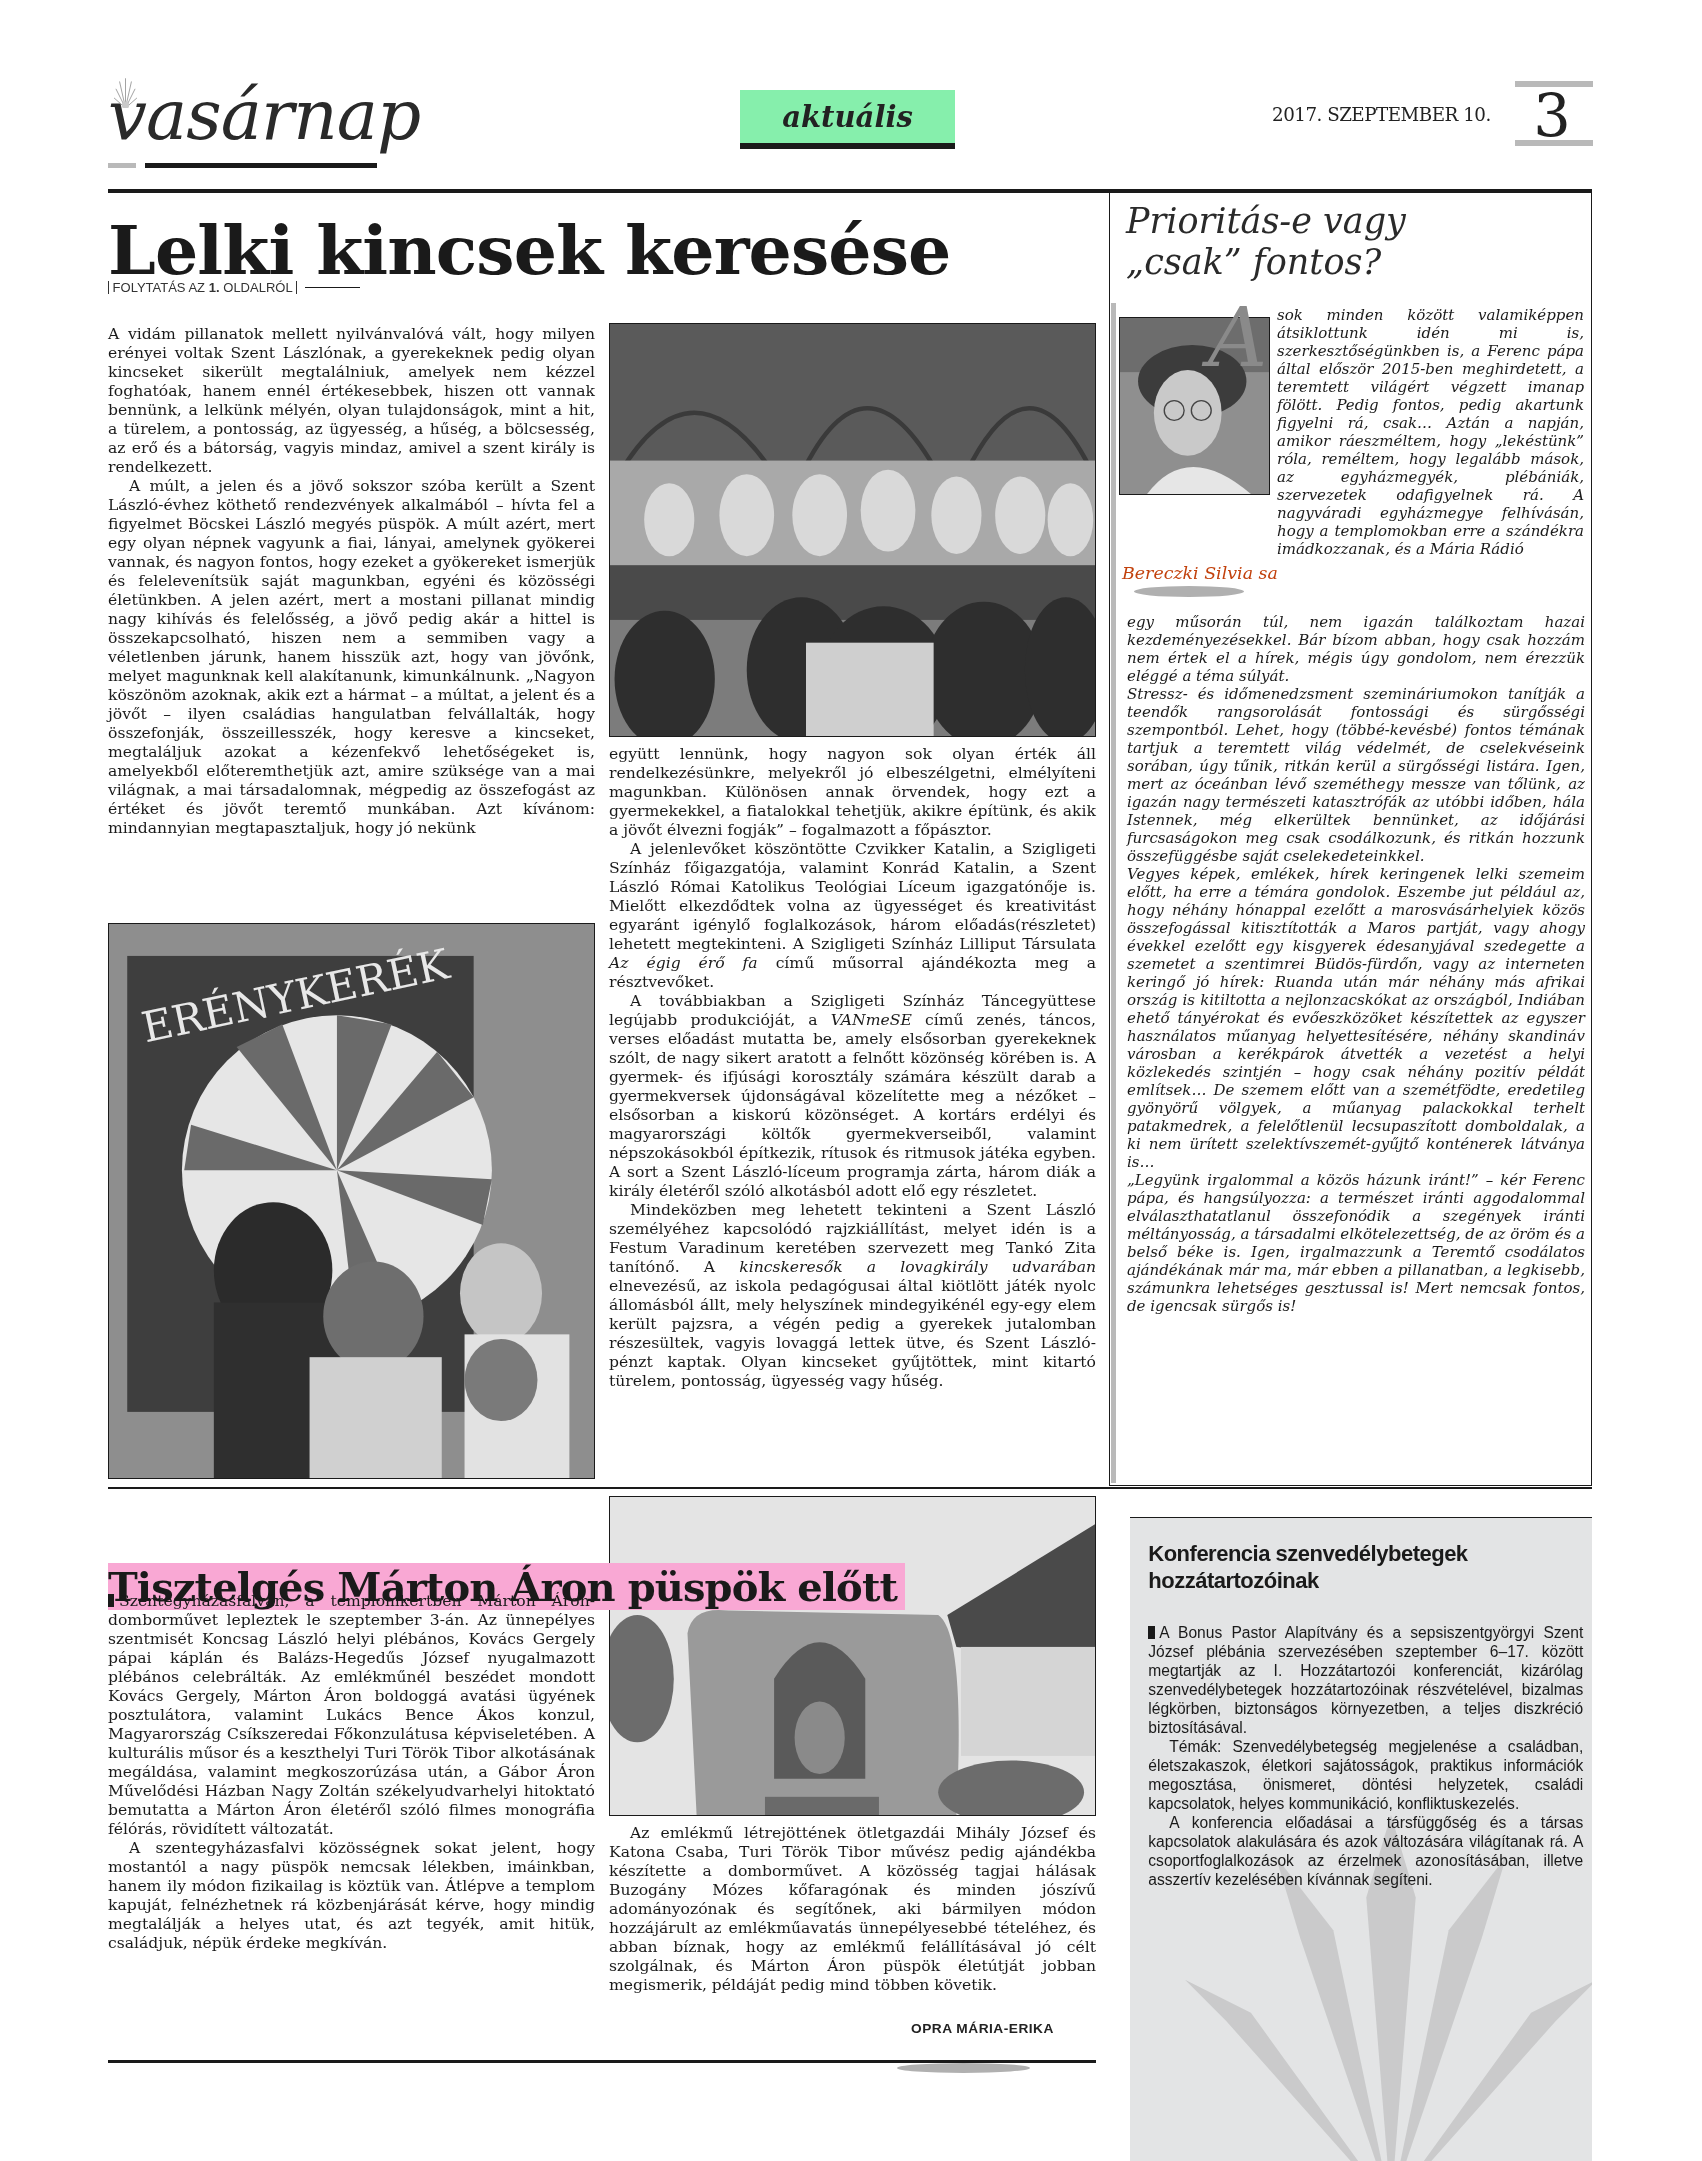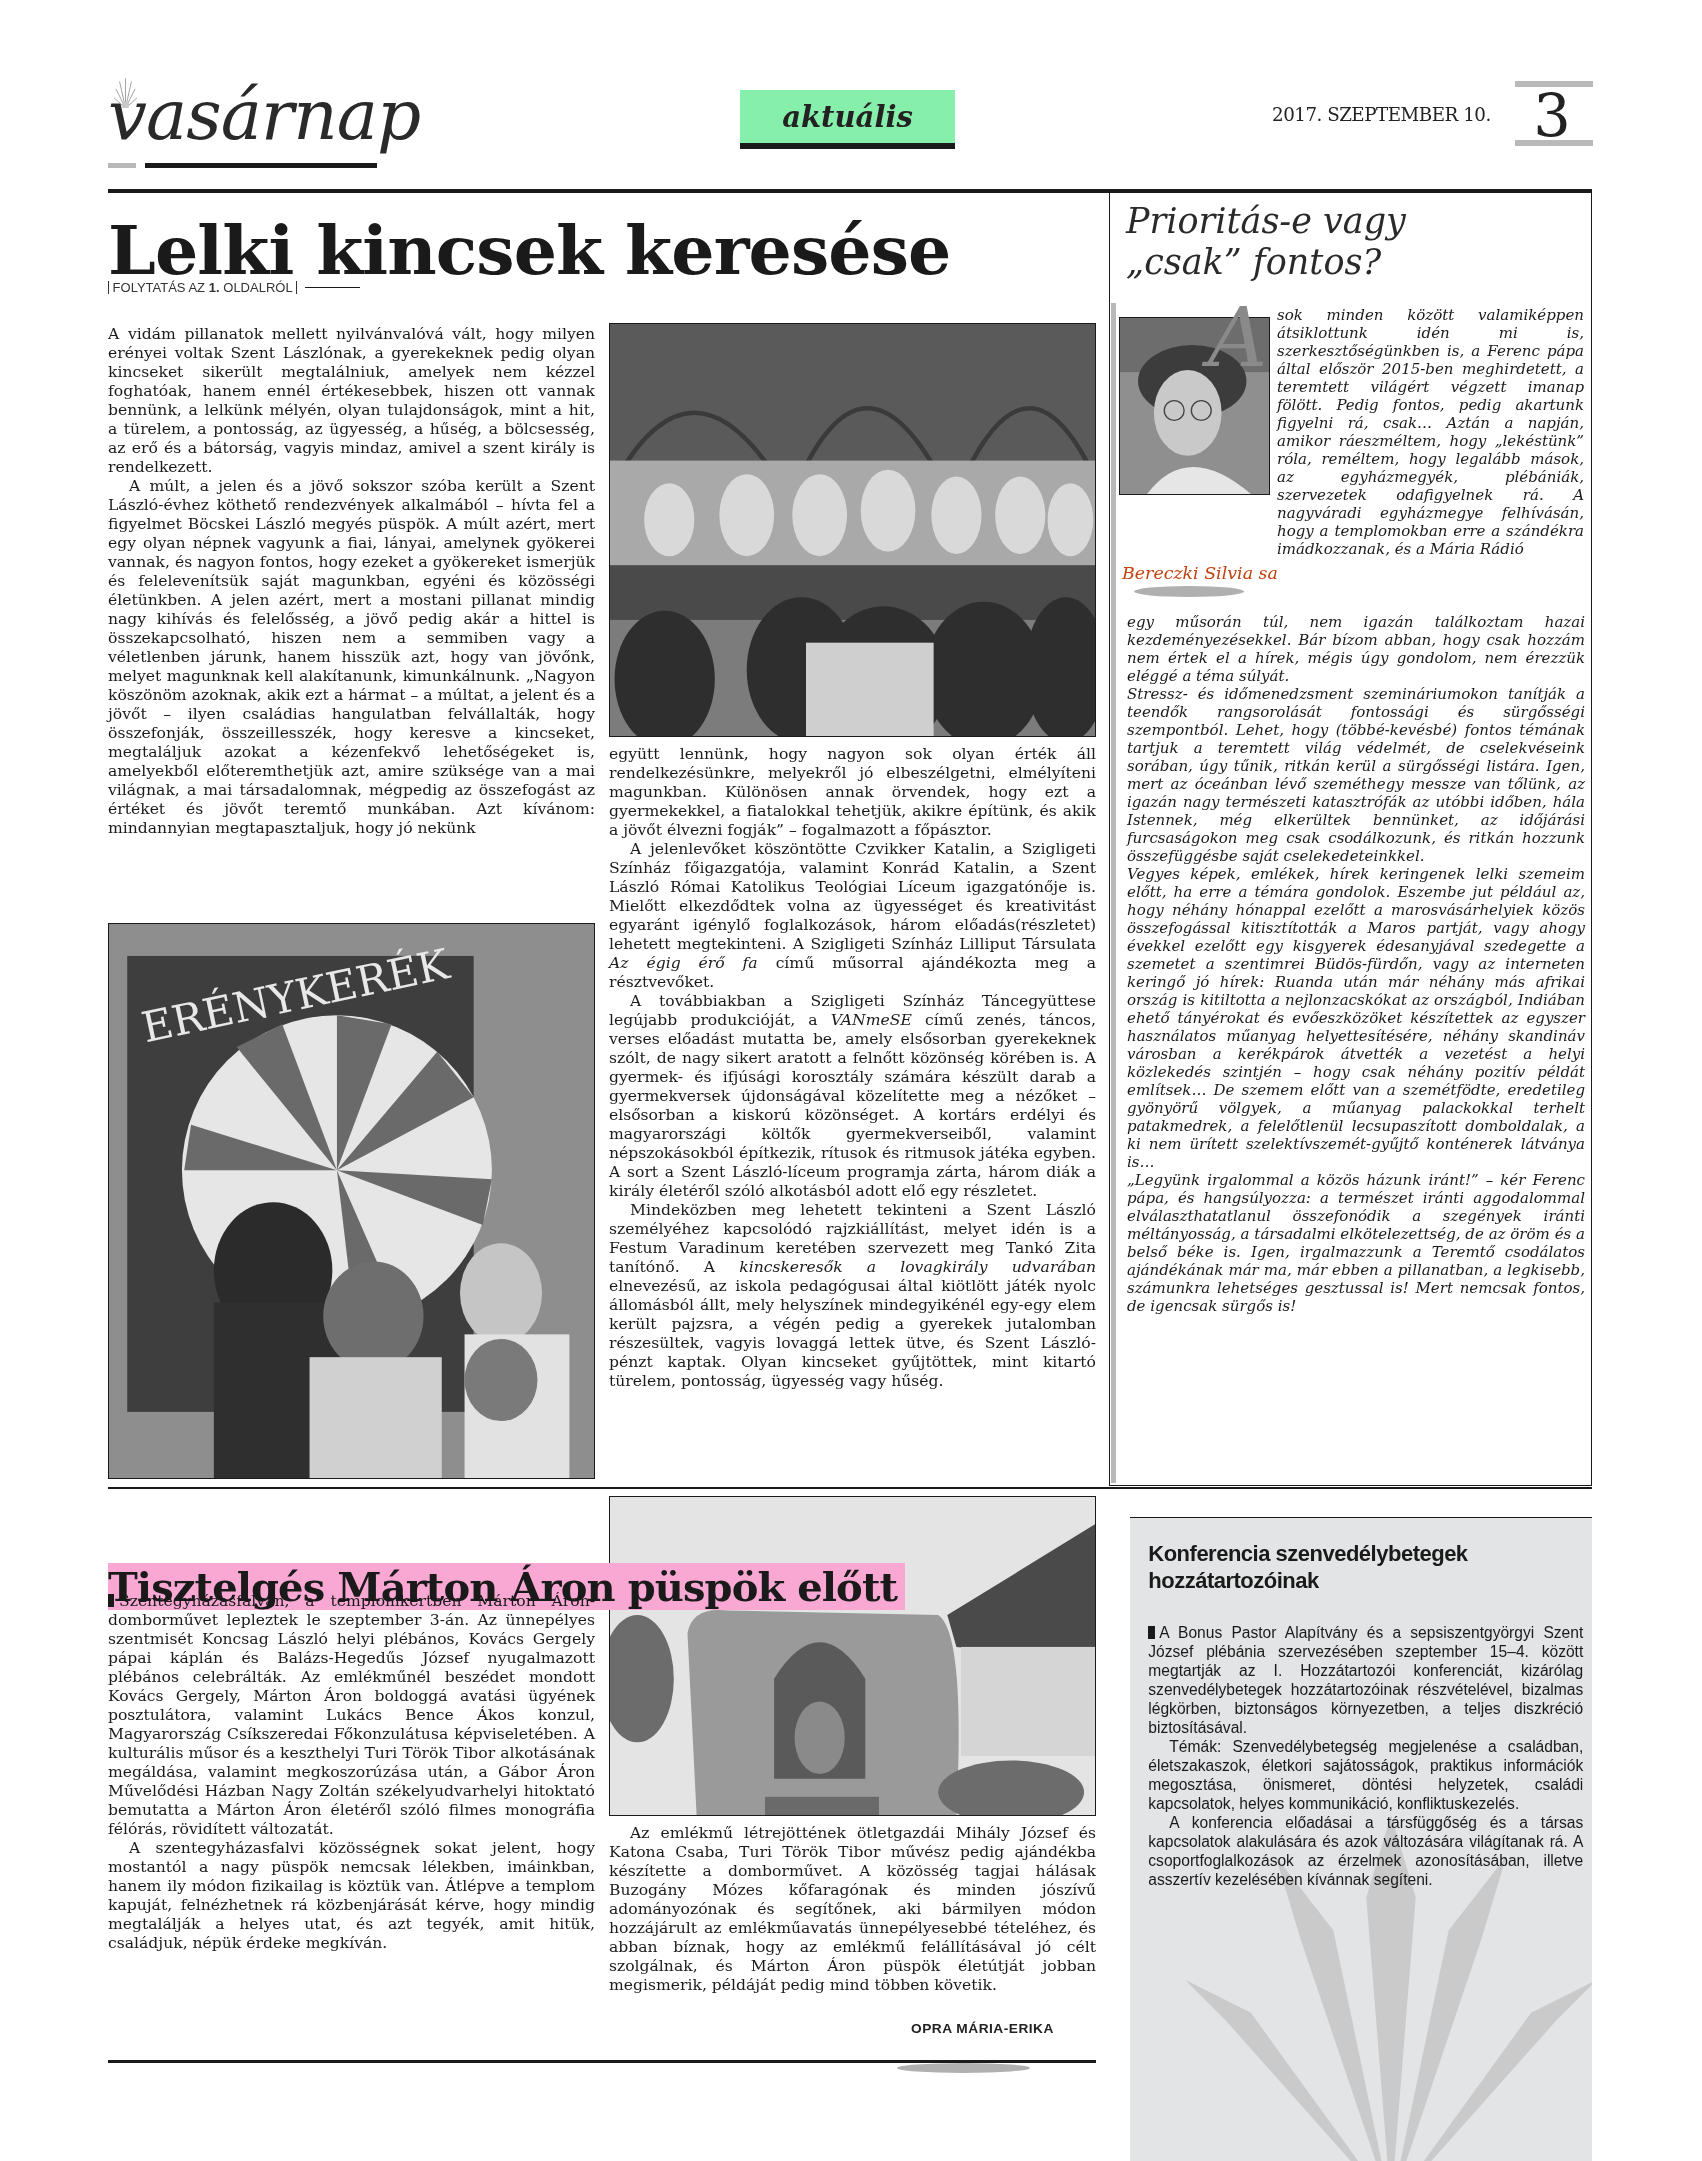--- a/index.html
+++ b/index.html
@@ -257,18 +257,18 @@
     <g fill="#9c9c9c">
       <polygon points="50,95 44,20 50,0 56,20"></polygon>
       <polygon points="50,95 28,30 22,10 36,28"></polygon>
       <polygon points="50,95 72,30 78,10 64,28"></polygon>
       <polygon points="50,95 10,50 0,40 16,48"></polygon>
       <polygon points="50,95 90,50 100,40 84,48"></polygon>
     </g>
   </svg>
   <div class="conf-title">Konferencia szenvedélybetegek hozzátartozóinak</div>
   <div class="conf-text">
-    <p><span class="bullet-sq"></span><span>A Bonus Pastor Alapítvány és a sepsiszentgyörgyi Szent József plébánia szervezésében szeptember 15–4. között megtartják az I. Hozzátartozói konferenciát, kizárólag szenvedélybetegek hozzátartozóinak részvételével, bizalmas légkörben, biztonságos környezetben, a teljes diszkréció biztosításával.</span></p>
+    <p><span class="bullet-sq"></span><span>A Bonus Pastor Alapítvány és a sepsiszentgyörgyi Szent József plébánia szervezésében szeptember 6–17. között megtartják az I. Hozzátartozói konferenciát, kizárólag szenvedélybetegek hozzátartozóinak részvételével, bizalmas légkörben, biztonságos környezetben, a teljes diszkréció biztosításával.</span></p>
     <p class="indent">Témák: Szenvedélybetegség megjelenése a családban, életszakaszok, életkori sajátosságok, praktikus információk megosztása, önismeret, döntési helyzetek, családi kapcsolatok, helyes kommunikáció, konfliktuskezelés.</p>
     <p class="indent">A konferencia előadásai a társfüggőség és a társas kapcsolatok alakulására és azok változására világítanak rá. A csoportfoglalkozások az érzelmek azonosításában, illetve asszertív kezelésében kívánnak segíteni.</p>
   </div>
 </div>
 
 
 </body></html>

